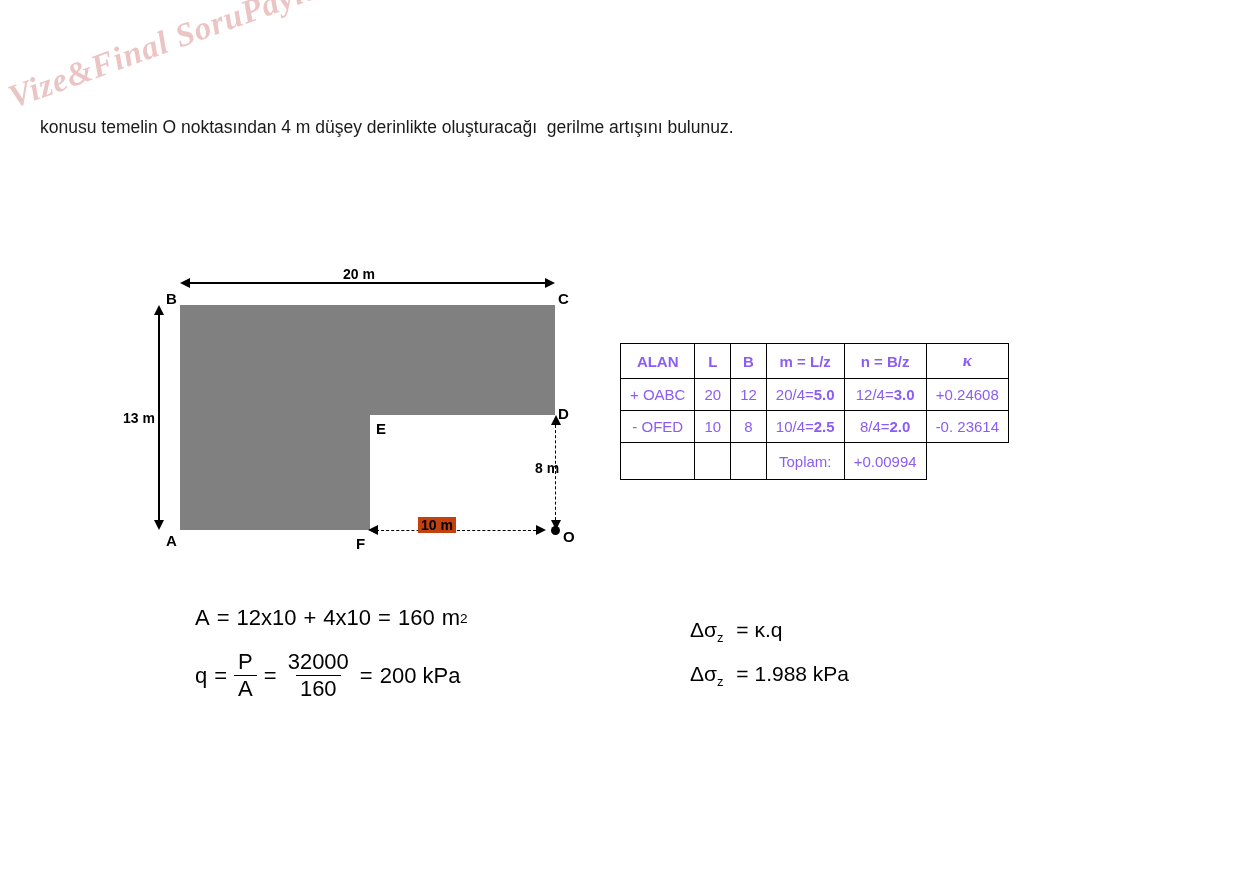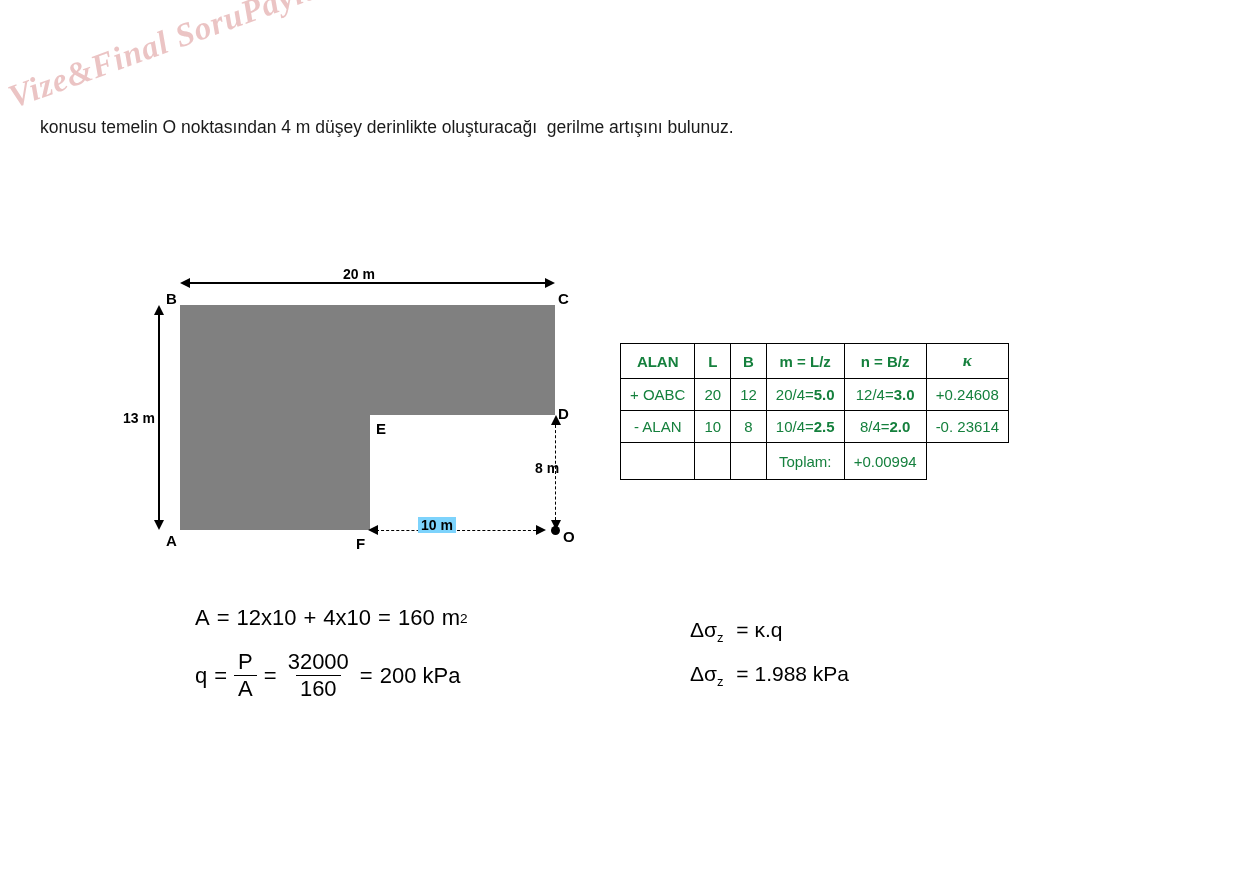--- a/index.html
+++ b/index.html
@@ -131,21 +131,21 @@
 
   
   .table-wrap {
     position: absolute;
     left: 620px;
     top: 343px;
   }
   table.k-table {
     border-collapse: collapse;
     font-size: 15px;
-    color: #15803d;
+    color: #8b5cf6;
     padding-left: 28px;
   }
   table.k-table td, table.k-table th {
     border: 1.6px solid #000;
     padding: 7px 9px;
     text-align: center;
     font-weight: normal;
     white-space: nowrap;
   }
   table.k-table th { font-weight: bold; }
@@ -210,21 +210,21 @@
   <div class="dim" style="left:203px; top:6px;">20 m</div>
 
   <div class="ln ln-v" style="left:18px; top:55px; height:205px;"></div>
   <div class="arrow arr-up" style="left:14px; top:45px;"></div>
   <div class="arrow arr-down" style="left:14px; top:260px;"></div>
   <div class="dim" style="left:-17px; top:150px;">13 m</div>
 
   <div class="dash-h" style="left:236px; top:270px; width:160px;"></div>
   <div class="arrow arr-left" style="left:228px; top:265px;"></div>
   <div class="arrow arr-right" style="left:396px; top:265px;"></div>
-  <div class="dim" style="left:278px; top:257px; background:#7dd3fc; padding:0 3px;">10 m</div>
+  <div class="dim" style="left:278px; top:257px; background:#c2410c; padding:0 3px;">10 m</div>
 
   <div class="dash-v" style="left:415px; top:165px; height:95px;"></div>
   <div class="arrow arr-up" style="left:411px; top:155px;"></div>
   <div class="arrow arr-down" style="left:411px; top:260px;"></div>
   <div class="dim" style="left:395px; top:200px;">8 m</div>
 
   <div class="dot" style="left:411px; top:266px;"></div>
 
   <div class="lbl" style="left:26px; top:30px;">B</div>
   <div class="lbl" style="left:418px; top:30px;">C</div>
@@ -250,21 +250,21 @@
     <tbody>
       <tr>
         <td class="area-cell">+ OABC</td>
         <td>20</td>
         <td>12</td>
         <td><span>20/4=</span><span class="bold">5.0</span></td>
         <td><span>12/4=</span><span class="bold">3.0</span></td>
         <td>+0.24608</td>
       </tr>
       <tr>
-        <td class="area-cell">- ALAN</td>
+        <td class="area-cell">- OFED</td>
         <td>10</td>
         <td>8</td>
         <td><span>10/4=</span><span class="bold">2.5</span></td>
         <td><span>8/4=</span><span class="bold">2.0</span></td>
         <td>-0. 23614</td>
       </tr>
       <tr>
         <td class="empty"></td>
         <td class="empty"></td>
         <td class="empty"></td>

